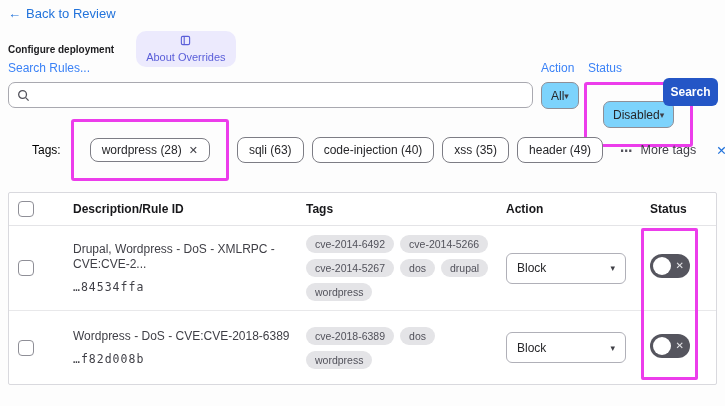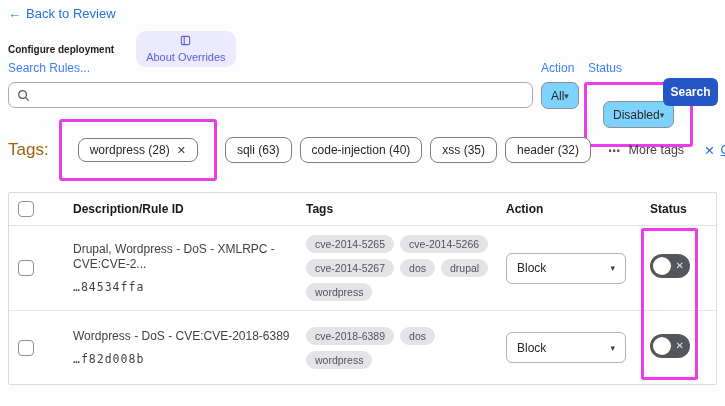--- a/index.html
+++ b/index.html
@@ -63,21 +63,21 @@
     position: absolute; left: 663px; top: 78px;
     width: 55px; height: 28px; border: none; border-radius: 6px;
     background: #2456c6; color: #fff; font-size: 12px; font-weight: bold;
     cursor: pointer; font-family: "Liberation Sans", "DejaVu Sans", sans-serif;
   }
   
   .tags-bar {
     position: absolute; left: 8px; top: 119px; width: 712px;
     display: flex; align-items: center; gap: 8px;
   }
-  .tags-label { font-size: 17px; color: #a16207; margin-right: 2px; }
+  .tags-label { font-size: 12px; color: #000000; margin-right: 2px; margin-left: 24px; }
   .tag-pill {
     display: inline-flex; align-items: center; gap: 7px;
     background: #fff; border: 1px solid #7d7d85; border-radius: 8px;
     height: 26px; padding: 0 11px; font-size: 12px; color: #27272a;
     cursor: pointer; white-space: nowrap;
   }
   .tag-pill .remove-x { font-size: 11px; color: #3f3f46; }
   .hl-wrap .tag-pill { height: 24px; }
   .more-tags {
     display: inline-flex; align-items: center; gap: 7px;
@@ -204,21 +204,21 @@
     <span class="hl-wrap">
       <span class="tag-pill">
         <span>wordpress (28)</span>
         <span class="remove-x">✕</span>
       </span>
     </span>
 
     <span class="tag-pill">sqli (63)</span>
     <span class="tag-pill">code-injection (40)</span>
     <span class="tag-pill">xss (35)</span>
-    <span class="tag-pill">header (32)</span>
+    <span class="tag-pill">header (49)</span>
 
     <span class="more-tags">
       <span class="more-dots">⋯</span>
       <span>More tags</span>
     </span>
 
     <span class="clear-tags">
       <span>✕</span>
       <span class="clear-label">Clear tags</span>
     </span>
@@ -239,21 +239,21 @@
     <div class="trow r1">
       <div class="cell-cb">
           <span class="checkbox"></span>
         </div>
       <div class="cell-desc">
         <div class="desc-line">Drupal, Wordpress - DoS - XMLRPC - CVE:CVE-2...</div>
         <div class="rule-id">…84534ffa</div>
       </div>
       <div class="cell-tags">
         <div class="badge-wrap">
-          <span class="tag-badge">cve-2014-5265</span>
+          <span class="tag-badge">cve-2014-6492</span>
           <span class="tag-badge">cve-2014-5266</span>
           <span class="tag-badge">cve-2014-5267</span>
           <span class="tag-badge">dos</span>
           <span class="tag-badge">drupal</span>
           <span class="tag-badge">wordpress</span>
         </div>
       </div>
       <div class="cell-act">
         <div class="block-select">
           <span>Block</span>

